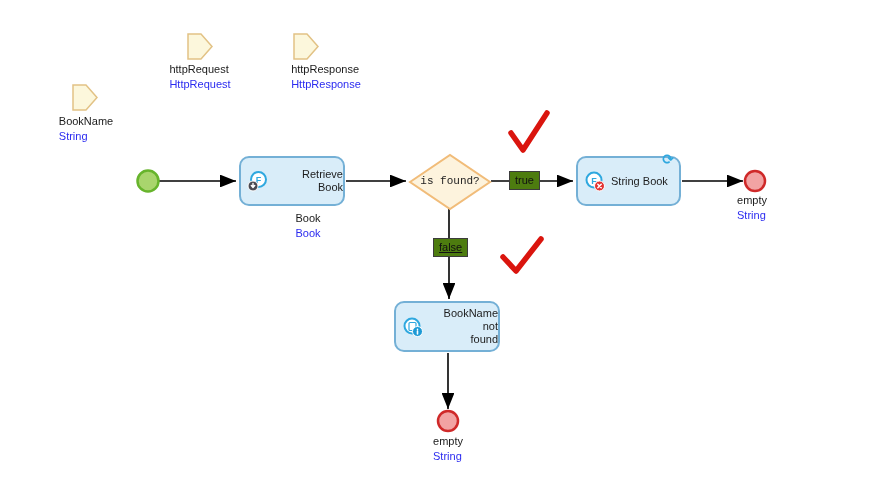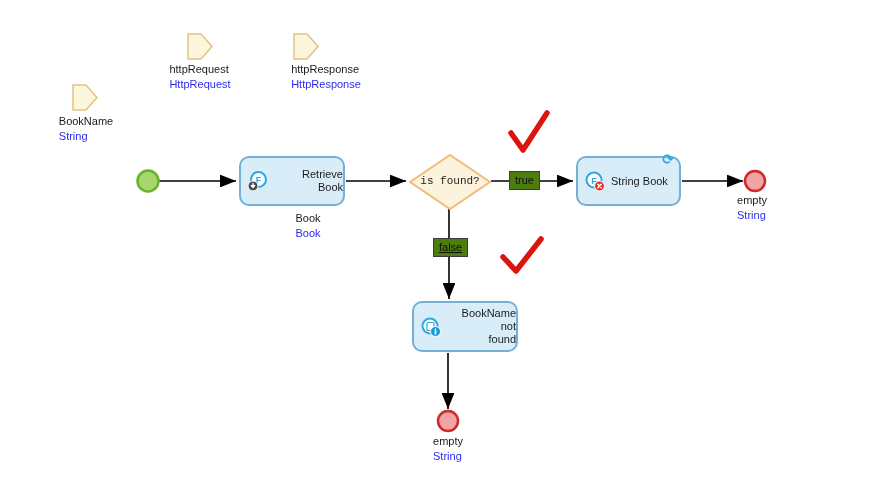--- a/index.html
+++ b/index.html
@@ -130,21 +130,21 @@
       <path d="M13.8,14.3 L17.2,17.7 M17.2,14.3 L13.8,17.7" fill="none" stroke="#ffffff" stroke-width="1.5" stroke-linecap="round"></path>
     </svg>
     <span class="tlabel">String Book</span>
   </div>
   <div class="loopicon">⟳</div>
   <div class="nodelabel" style="left:752px;top:193px;">
     <span class="lname">empty</span>
     <span class="ltype">String</span>
   </div>
 
-  <div class="task" style="left:394px;top:301px;width:106px;height:51px;margin-left:18px;">
+  <div class="task" style="left:394px;top:301px;width:106px;height:51px;">
     <svg class="ticon" width="22" height="22" viewBox="0 0 22 22">
       <circle cx="10" cy="10" r="7.5" fill="#ffffff" stroke="#2fa8df" stroke-width="2"></circle>
       <rect x="7" y="6.5" width="7" height="8" rx="1" fill="#ffffff" stroke="#2fa8df" stroke-width="1.2"></rect>
       <circle cx="15.5" cy="15.5" r="5" fill="#1d9ad6" stroke="#ffffff" stroke-width="1"></circle>
       <path d="M15.5,13.4 L15.5,13.6 M15.5,15 L15.5,18" fill="none" stroke="#ffffff" stroke-width="1.6" stroke-linecap="round"></path>
     </svg>
     <span class="tlabel">
       <span class="tline">BookName not</span>
       <span class="tline">found</span>
     </span>

